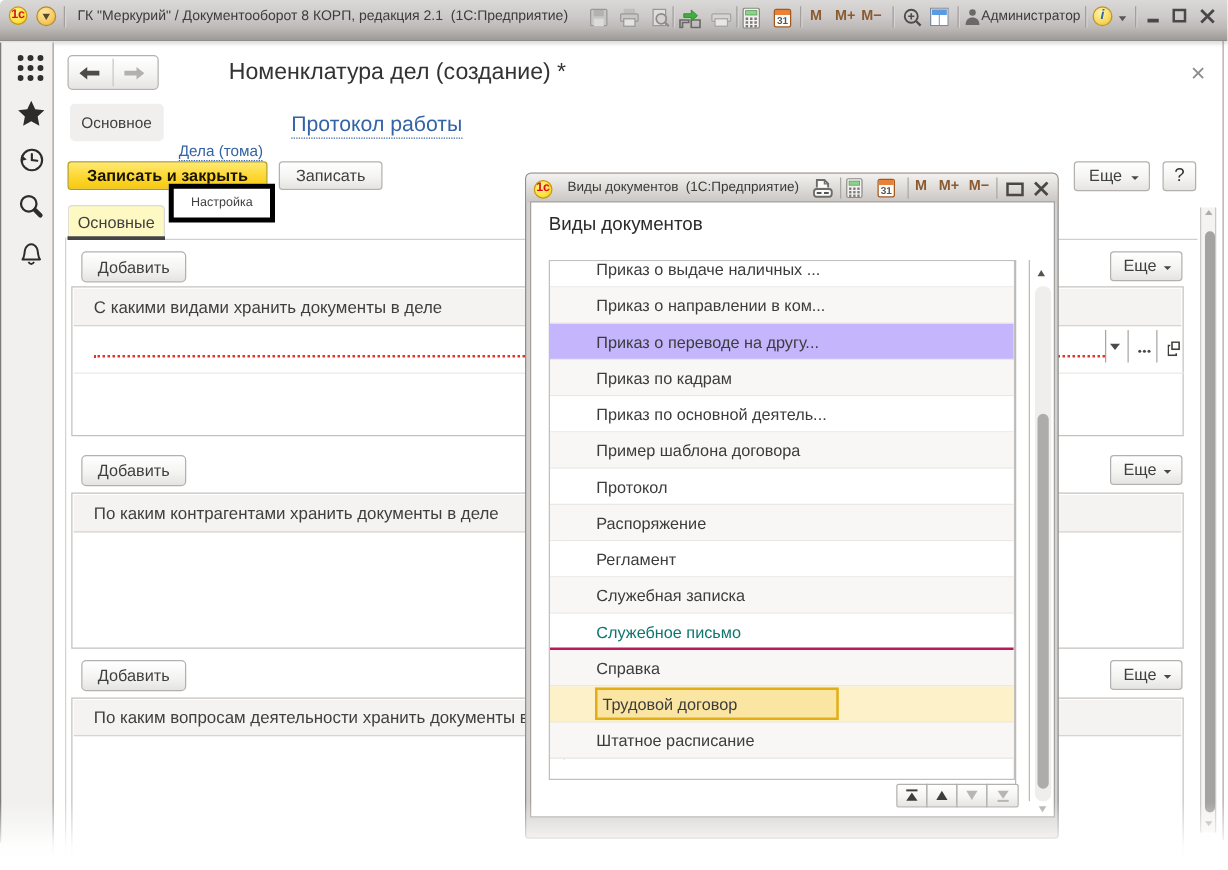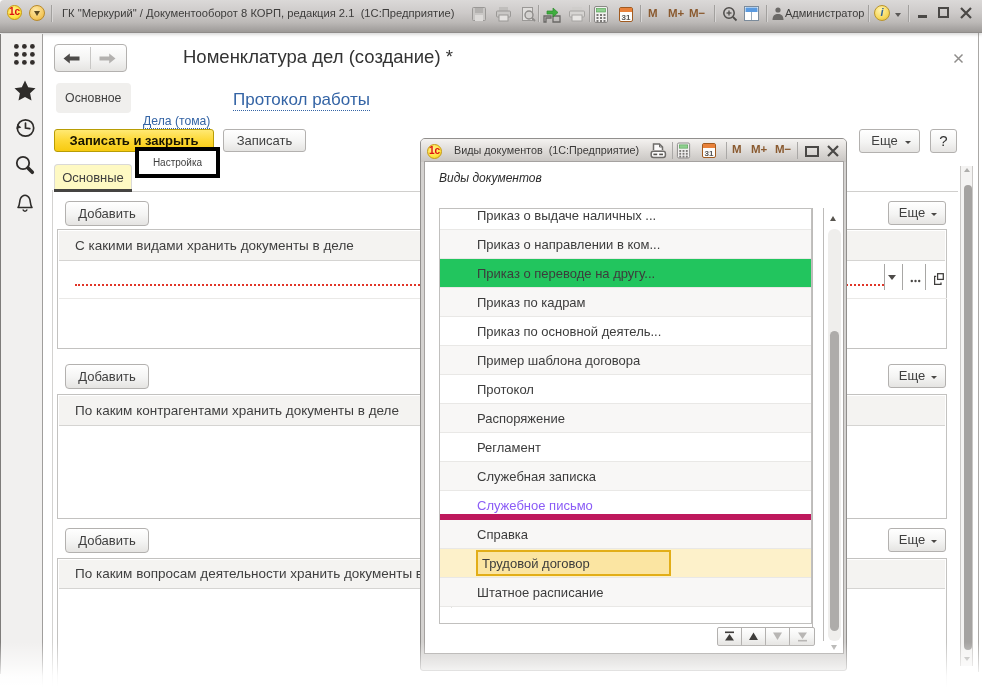--- a/index.html
+++ b/index.html
@@ -307,36 +307,36 @@
   <div class="mtxt" style="left:311px; top:4px;">M</div>
   <div class="mtxt" style="left:330px; top:4px;">M+</div>
   <div class="mtxt" style="left:354px; top:4px;">M−</div>
   <div class="abs" style="left:376px; top:3px; width:1px; height:17px; background:#aaa8a6;"></div>
   <div class="abs" style="left:384px; top:7px; width:14px; height:11px; border:2px solid #4a4846;"></div>
   <svg class="abs" style="left:406px; top:6px;" width="12" height="12" viewBox="0 0 12 12">
     <path d="M1 1 L11 11 M11 1 L1 11" stroke="#4a4846" stroke-width="2.2"></path>
   </svg>
 
   <div class="abs" style="left:4px; top:23px; width:418px; height:491px; background:#fff; box-shadow:0 0 0 1px #a5a2a0;">
-    <div class="abs" style="left:14px; top:9px; font-size:12px; color:#2b2b2b;font-style:italic;">Виды документов</div>
+    <div class="abs" style="left:14px; top:9px; font-size:15px; color:#2b2b2b;">Виды документов</div>
 
     <div class="abs" style="left:14px; top:46px; width:373px; height:416px; border:1px solid #c1c0be; background:#fff; overflow:hidden;">
       <div class="abs" style="left:11px; top:0; width:1px; height:399px; background:#e2e1df;"></div>
       <div id="rows" class="abs" style="left:0; top:-8px; width:371px;">
           <div style="height:29px; background:#ffffff; border-bottom:1px solid #e9e8e6; font-size:13px; color:#3c3c3c; line-height:29px; padding-left:37px;">Приказ о выдаче наличных ...</div>
           <div style="height:29px; background:#f8f7f6; border-bottom:1px solid #e9e8e6; font-size:13px; color:#3c3c3c; line-height:29px; padding-left:37px;">Приказ о направлении в ком...</div>
-          <div style="height:29px; background:#22c55e; border-bottom:1px solid #e9e8e6; font-size:13px; color:#3c3c3c; line-height:29px; padding-left:37px;">Приказ о переводе на другу...</div>
+          <div style="height:29px; background:#c4b5fd; border-bottom:1px solid #e9e8e6; font-size:13px; color:#3c3c3c; line-height:29px; padding-left:37px;">Приказ о переводе на другу...</div>
           <div style="height:29px; background:#f8f7f6; border-bottom:1px solid #e9e8e6; font-size:13px; color:#3c3c3c; line-height:29px; padding-left:37px;">Приказ по кадрам</div>
           <div style="height:29px; background:#ffffff; border-bottom:1px solid #e9e8e6; font-size:13px; color:#3c3c3c; line-height:29px; padding-left:37px;">Приказ по основной деятель...</div>
           <div style="height:29px; background:#f8f7f6; border-bottom:1px solid #e9e8e6; font-size:13px; color:#3c3c3c; line-height:29px; padding-left:37px;">Пример шаблона договора</div>
           <div style="height:29px; background:#ffffff; border-bottom:1px solid #e9e8e6; font-size:13px; color:#3c3c3c; line-height:29px; padding-left:37px;">Протокол</div>
           <div style="height:29px; background:#f8f7f6; border-bottom:1px solid #e9e8e6; font-size:13px; color:#3c3c3c; line-height:29px; padding-left:37px;">Распоряжение</div>
           <div style="height:29px; background:#ffffff; border-bottom:1px solid #e9e8e6; font-size:13px; color:#3c3c3c; line-height:29px; padding-left:37px;">Регламент</div>
           <div style="height:29px; background:#f8f7f6; border-bottom:1px solid #e9e8e6; font-size:13px; color:#3c3c3c; line-height:29px; padding-left:37px;">Служебная записка</div>
-          <div style="height:29px; background:#ffffff; border-bottom:6px solid #be185d; font-size:13px; color:#8b5cf6; line-height:29px; padding-left:37px;">Служебное письмо</div>
+          <div style="height:29px; background:#ffffff; border-bottom:2px solid #be185d; font-size:13px; color:#0f766e; line-height:29px; padding-left:37px;">Служебное письмо</div>
           <div style="height:29px; background:#f8f7f6; border-bottom:1px solid #e9e8e6; font-size:13px; color:#3c3c3c; line-height:29px; padding-left:37px;">Справка</div>
           <div style="position:relative; height:29px; background:#fdf1ca; border-bottom:1px solid #e9e8e6;">
             <div style="position:absolute; left:36px; top:1px; width:195px; height:26px; background:#fbe5a2; border:2px solid #e2ae18; font-size:13px; color:#3c3c3c; line-height:23px; padding-left:4px;">Трудовой договор</div>
           </div>
           <div style="height:29px; background:#f8f7f6; border-bottom:1px solid #e9e8e6; font-size:13px; color:#3c3c3c; line-height:29px; padding-left:37px;">Штатное расписание</div>
         </div>
     </div>
     <div class="abs" style="left:386.5px; top:46px; width:1px; height:433px; background:#bdbbb9;"></div>
     <div class="abs" style="left:398px; top:46px; width:1px; height:433px; background:#bdbbb9;"></div>
 

